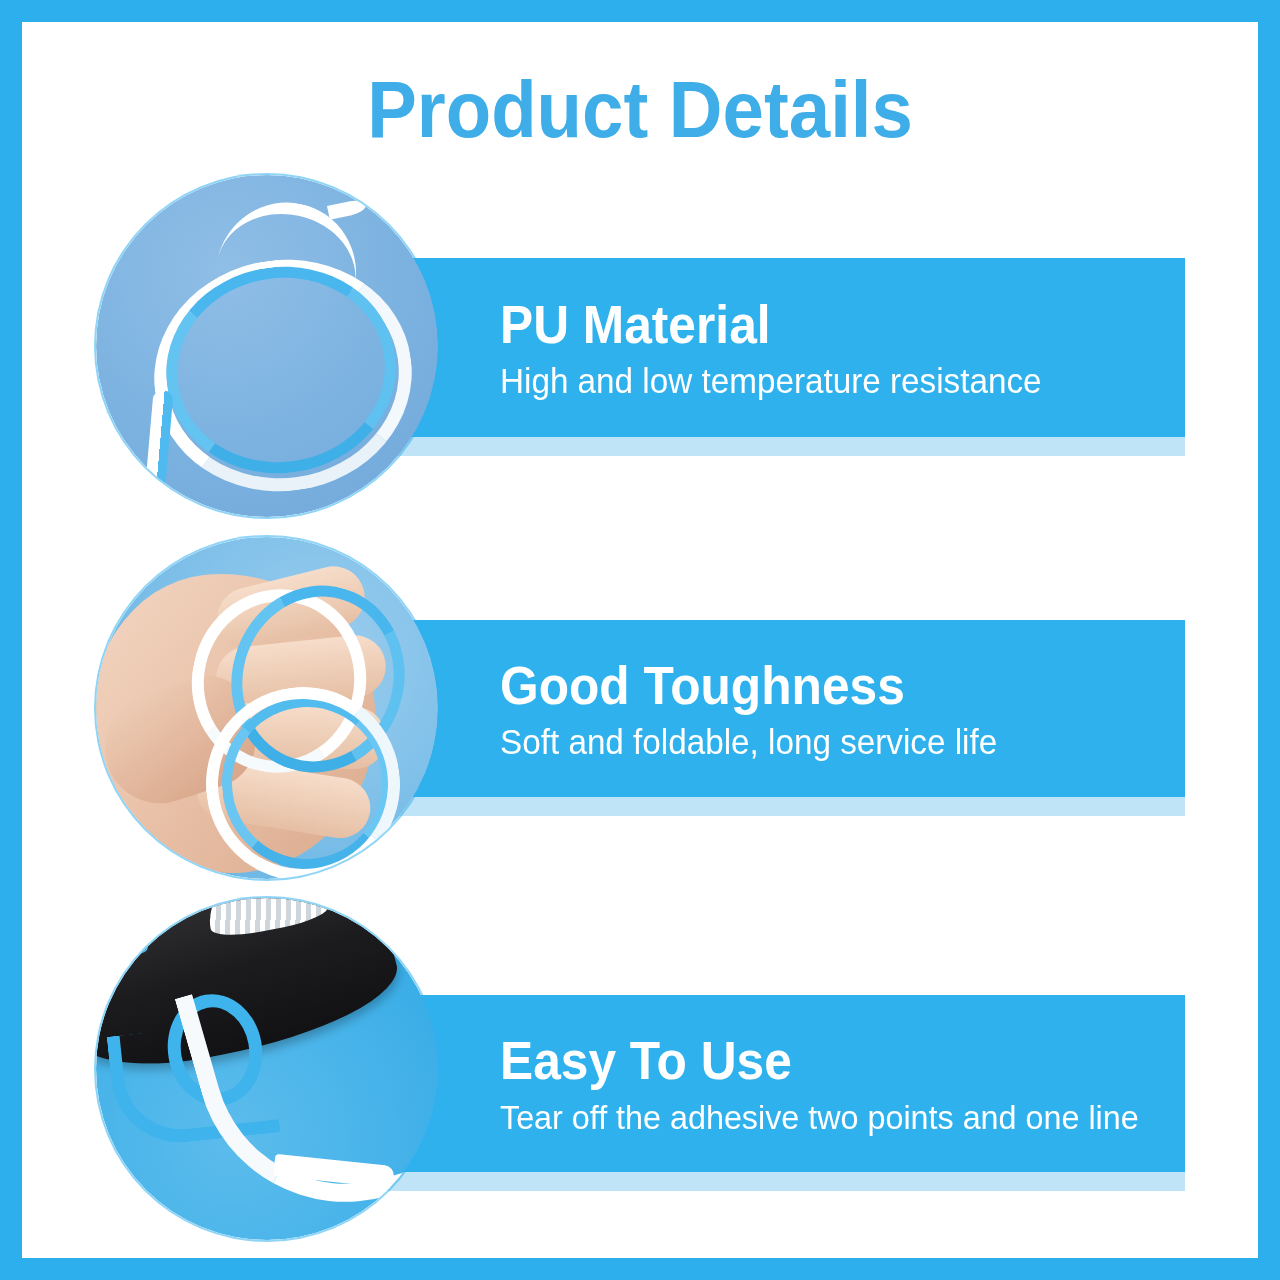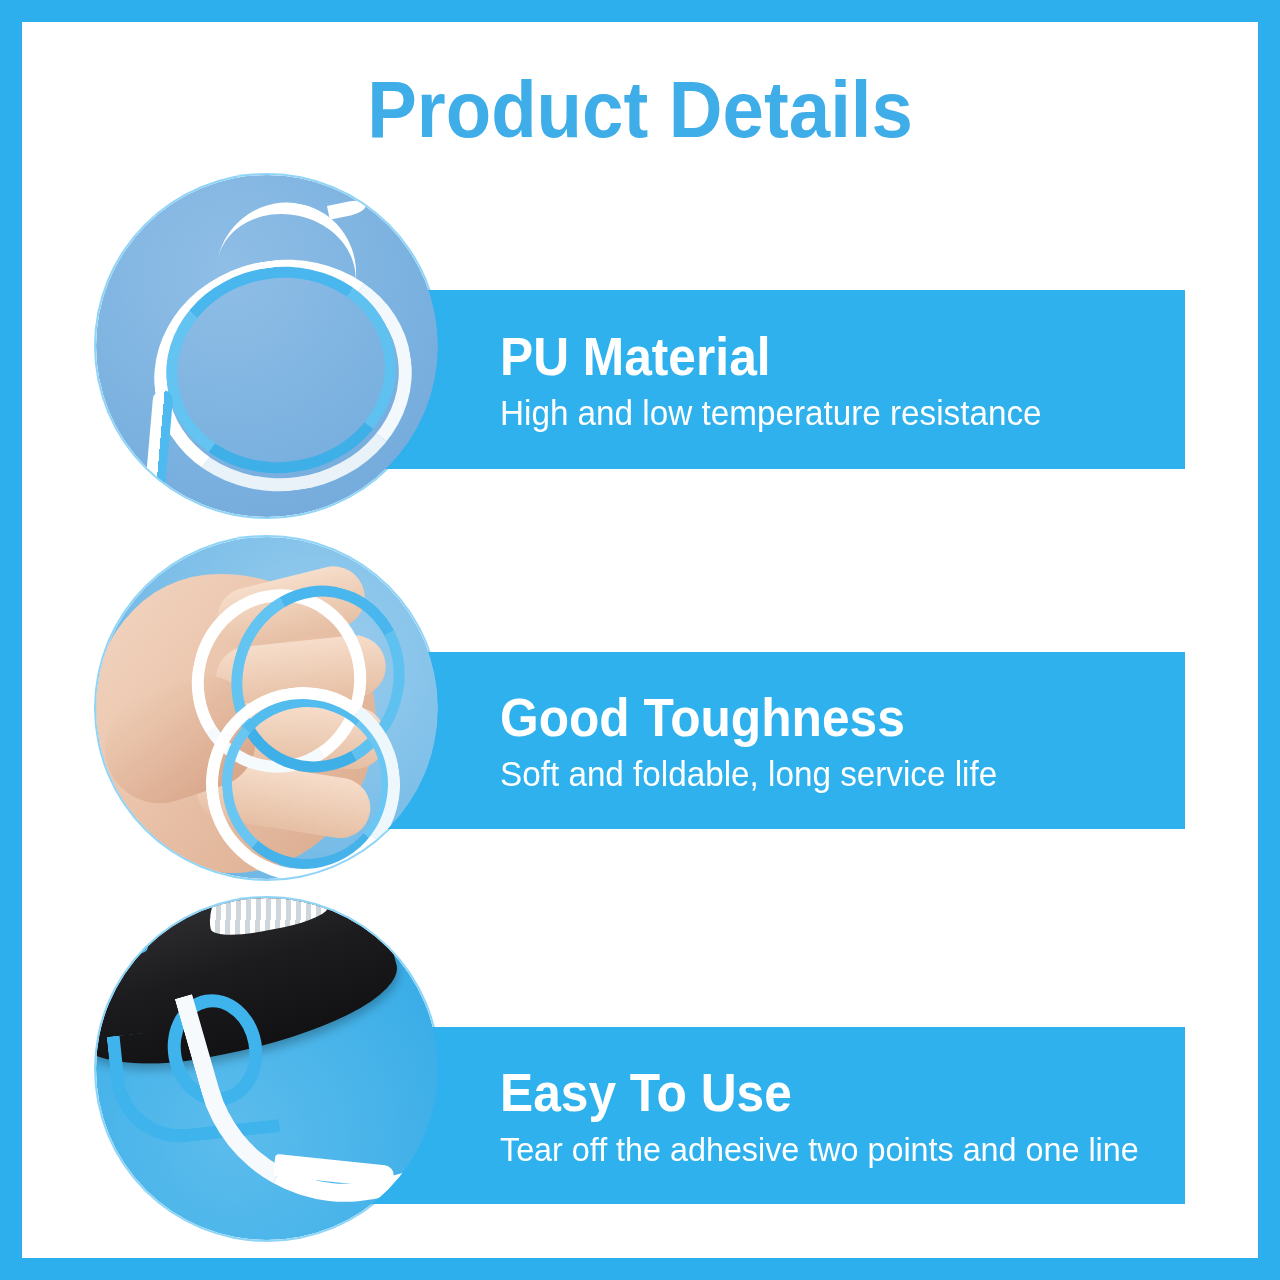--- a/index.html
+++ b/index.html
@@ -61,21 +61,20 @@
   .row-2 { top: 537px; height: 345px; }
   .row-3 { top: 898px; height: 345px; }
 
   
   .band {
     position: absolute;
     left: 300px;
     width: 885px;
     background: #2FB1EE;
     z-index: 10;
-    margin-top: 32px;
   }
   .band-1 { top: 83px;  height: 179px; }
   .band-2 { top: 83px;  height: 177px; }
   .band-3 { top: 97px;  height: 177px; }
 
   
   .band-strip {
     position: absolute;
     left: 300px;
     width: 885px;

